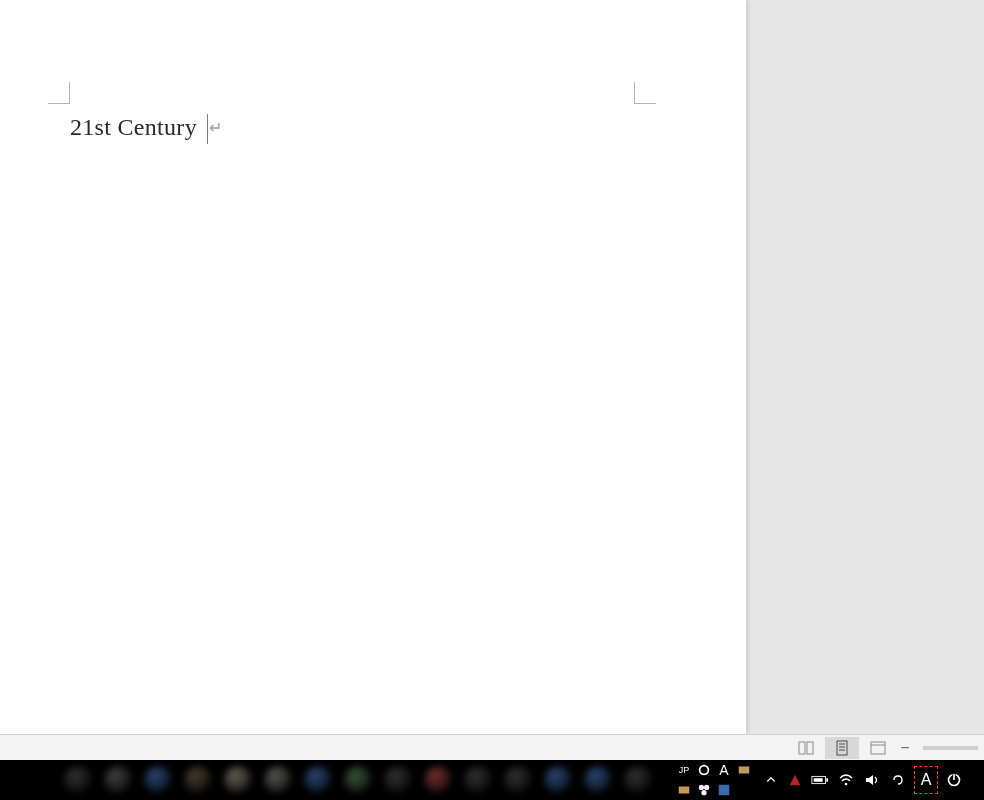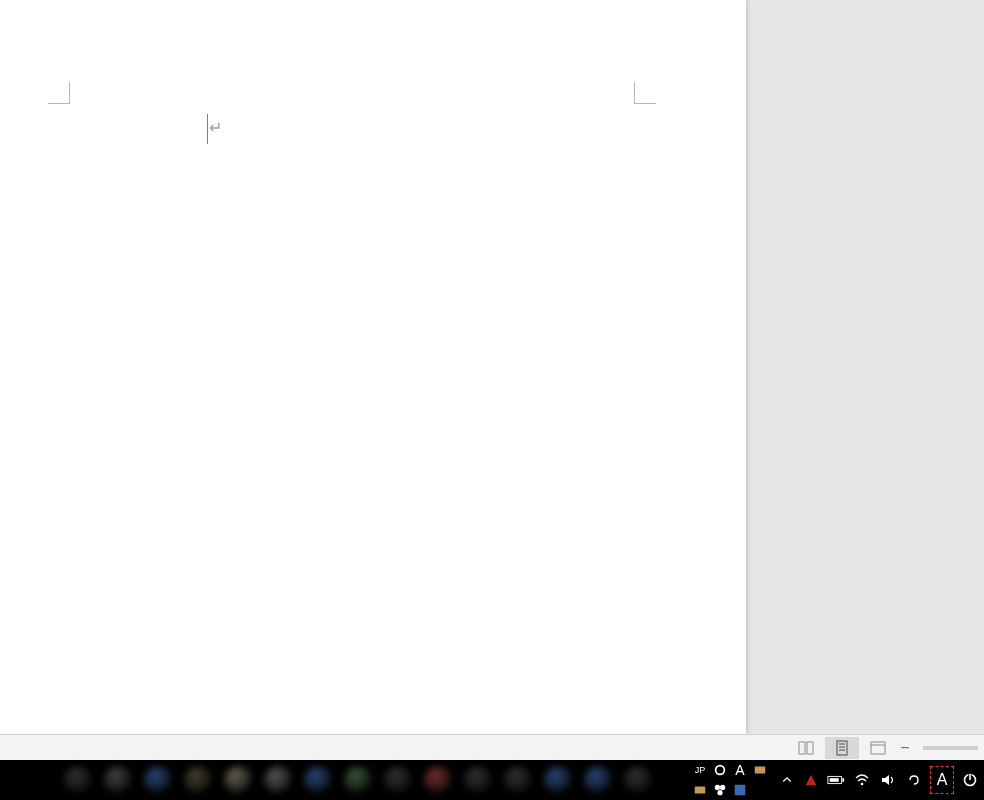--- a/index.html
+++ b/index.html
@@ -115,21 +115,21 @@
     cursor: pointer;
   }
   .blob-inner {
     width: 28px; height: 28px; border-radius: 50%;
     filter: blur(3px);
   }
 
   .tray {
     display: flex; align-items: center; height: 40px;
     gap: 2px;
-    padding-right: 2px;
+    padding-right: 18px;
   }
   .tray-item {
     width: 20px; height: 20px;
     display: flex; align-items: center; justify-content: center;
     color: #ffffff;
     font-size: 12px;
     cursor: pointer;
   }
   .tray-cluster-left {
     display: grid;
@@ -165,20 +165,21 @@
 </head>
 <body>
 
 <div class="app">
 
   <div class="editor-area">
     <div class="page">
       <div class="crop tl"></div>
       <div class="crop tr"></div>
 
+      <div class="doc-text">21st Century</div>
       <div class="text-cursor"></div>
       <div class="para-mark">↵</div>
     </div>
   </div>
 
   <div class="statusbar">
     <div class="view-btn" title="Read Mode">
       <svg class="vicon" viewBox="0 0 16 16">
         <rect x="1" y="2" width="6" height="12" fill="none" stroke="#8a8a8a" stroke-width="1"></rect>
         <rect x="9" y="2" width="6" height="12" fill="none" stroke="#8a8a8a" stroke-width="1"></rect>

